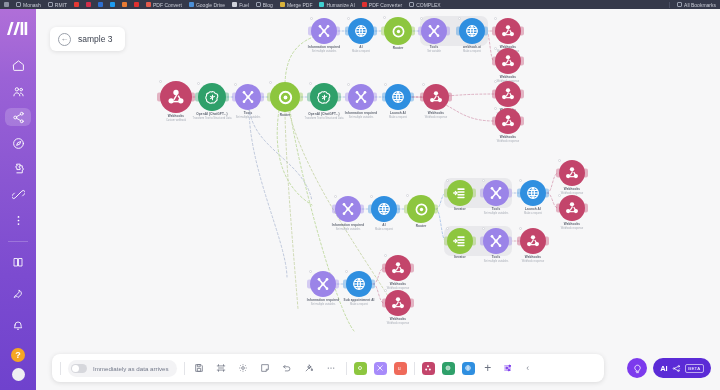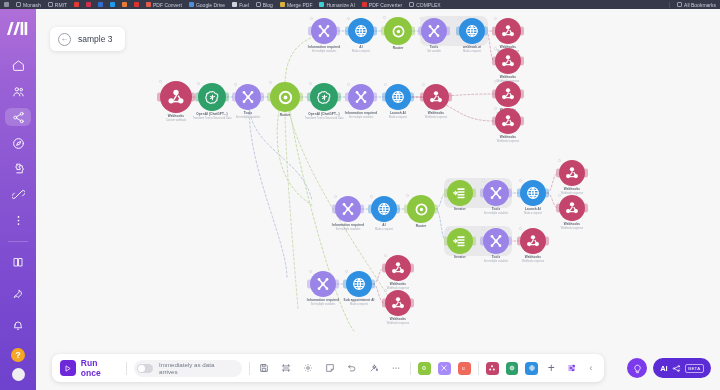--- a/index.html
+++ b/index.html
@@ -1007,29 +1007,20 @@
         <div class="lbl" style="top: 28px;">
           <span class="t1">Webhooks</span>
           <span class="t2">Webhook response</span>
         </div>
       </div>
     </div>
 </div>
 
 <div id="toolbar">
 
-  <div id="run-once">
-    <span class="play">
-      <svg width="9" height="9" viewBox="0 0 24 24" fill="none" stroke="#fff" stroke-width="2" stroke-linejoin="round">
-        <path d="M5 4h14v16H5z" opacity="0"></path>
-          <path d="M8 5 19 12 8 19Z"></path>
-      </svg>
-    </span>
-    <span class="rlabel">Run once</span>
-  </div>
 
   <div class="tb-sep"></div>
 
   <div id="schedule">
     <span class="switch">
         <span class="knob"></span>
       </span>
     <span class="slabel">Immediately as data arrives</span>
   </div>
 

